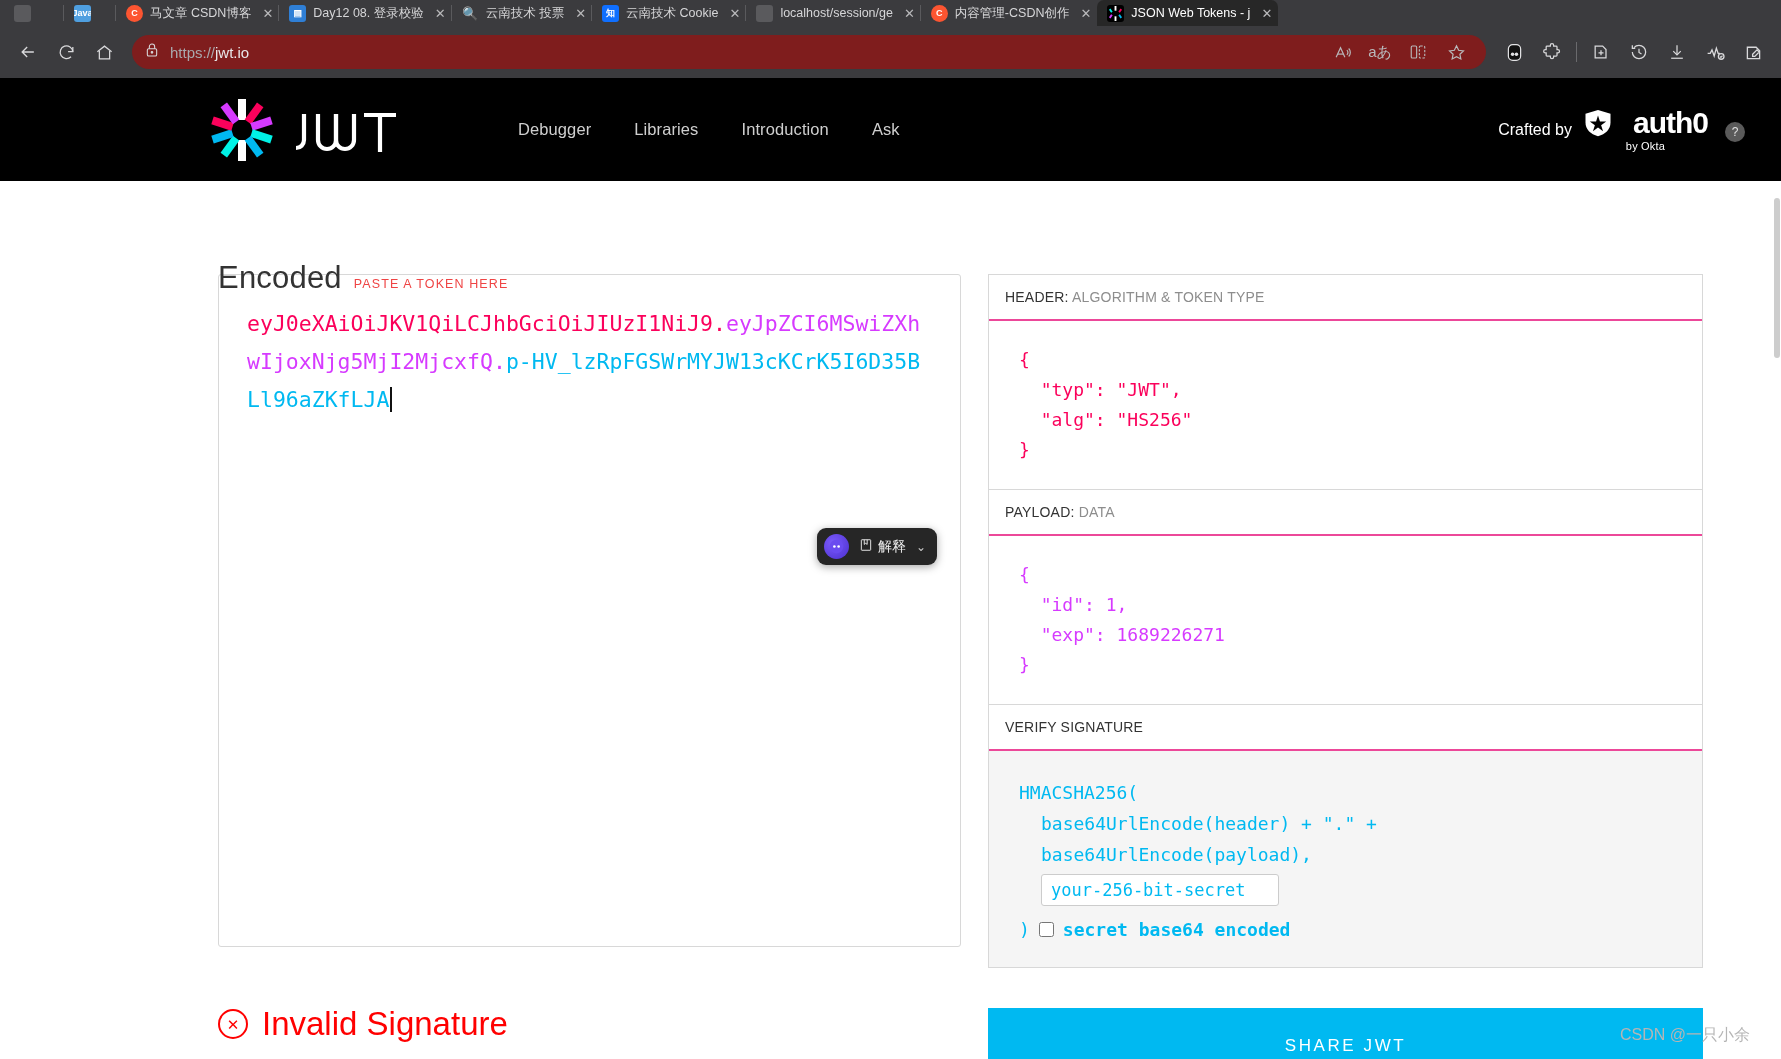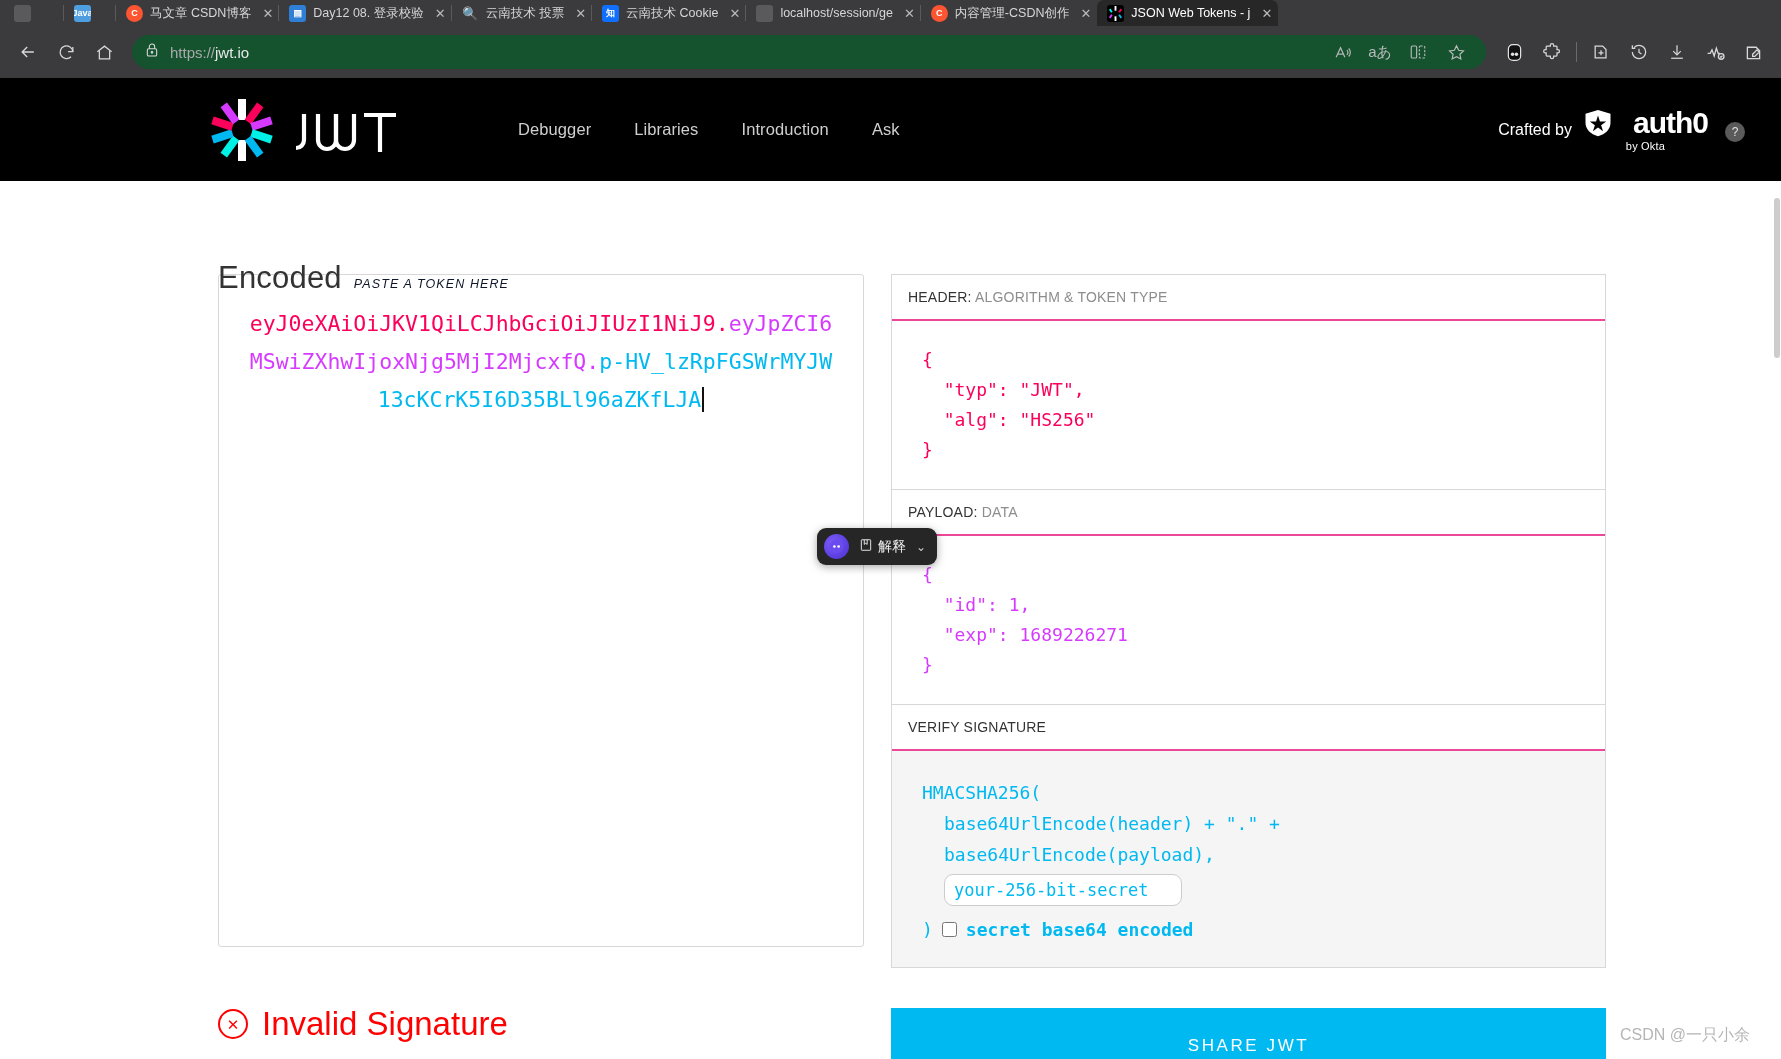--- a/index.html
+++ b/index.html
@@ -48,21 +48,21 @@
   .toolbar {
     height: 52px; background: #3b3b3e; display: flex; align-items: center;
     padding: 0 10px; gap: 2px;
   }
   .tbtn {
     width: 36px; height: 36px; border-radius: 6px;
     display: flex; align-items: center; justify-content: center;
     color: #d9d9db; flex: 0 0 auto;
   }
   .omnibox {
-    flex: 1 1 auto; height: 34px; background: #14532d; border-radius: 17px;
+    flex: 1 1 auto; height: 34px; background: #7f1d1d; border-radius: 17px;
     display: flex; align-items: center; padding: 0 12px; gap: 10px;
     margin: 0 8px; min-width: 0;
   }
   .omnibox .url { color: #e8e8ea; font-size: 15px; white-space: nowrap; }
   .omnibox .url .scheme { color: #a9a9ad; }
   .omni-right { display: flex; gap: 2px; margin-left:auto; }
   .vsep { width: 1px; height: 20px; background: #6a6a6d; margin: 0 4px; }
 
   
   .page {
@@ -97,29 +97,29 @@
     justify-content: center; margin-left: 6px; margin-top: 4px;
   }
 
   
   .captions {
     position: absolute; top: 182px; left: 0; right: 0; height: 30px;
     z-index: 1;
   }
   .cap { position: absolute; display: flex; align-items: baseline; gap: 12px; }
   .cap .big { font-size: 31px; font-weight: 400; color: #333; letter-spacing:.2px;}
-  .cap .small { font-size: 12.5px; color: #0f172a; letter-spacing: 1.1px; font-style: italic; }
+  .cap .small { font-size: 12.5px; color: #ef4444; letter-spacing: 1.1px; }
   .cap-enc { left: 218px; }
   .cap-dec { left: 968px; }
 
   .content {
     position: absolute; top: 196px; left: 0; right: 0; bottom: 0;
     display: flex; padding: 0 36px 0 218px; gap: 14px;
   }
-  .col-left  { width: 646px; flex: 0 0 auto; text-align: center; }
+  .col-left  { width: 743px; flex: 0 0 auto; }
   .col-right { width: 715px; flex: 0 0 auto; margin-left: 13px; }
 
   
   .encoded-box {
     border: 1px solid #d8d8d8; border-radius: 3px; height: 673px;
     padding: 30px 28px; background: #fff;
   }
   .token {
     font-family: "DejaVu Sans Mono", "Liberation Mono", monospace;
     font-size: 21.5px; line-height: 38px; word-break: break-all;
@@ -158,21 +158,21 @@
   .h-json { color: #fb015b; }
   .p-json { color: #d63aff; }
   .sig-body {
     background: #f5f5f5; padding: 26px 30px 22px;
     font-family: "DejaVu Sans Mono", "Liberation Mono", monospace;
     font-size: 18px; line-height: 31px; color: #00b9f1;
   }
   .sig-ind1 { padding-left: 22px; }
   .secret-input {
     display: inline-block; border: 1px solid #ccc; background: #fff;
-    border-radius: 9px; padding: 5px 9px; margin-left: 22px; margin-top: 4px;
+    border-radius: 3px; padding: 5px 9px; margin-left: 22px; margin-top: 4px;
     font-family: "DejaVu Sans Mono", "Liberation Mono", monospace;
     font-size: 17px; color: #00b9f1; width: 238px; outline: none;
   }
   .sig-check { display: flex; align-items: center; gap: 9px; margin-top: 8px; }
   .sig-check .paren { color:#00b9f1; }
   .sig-check input { width: 15px; height: 15px; margin:0; }
   .sig-check label { color: #00b9f1; font-weight: bold;
     font-family: "DejaVu Sans Mono", "Liberation Mono", monospace; font-size: 18px;}
 
   .share-btn {

